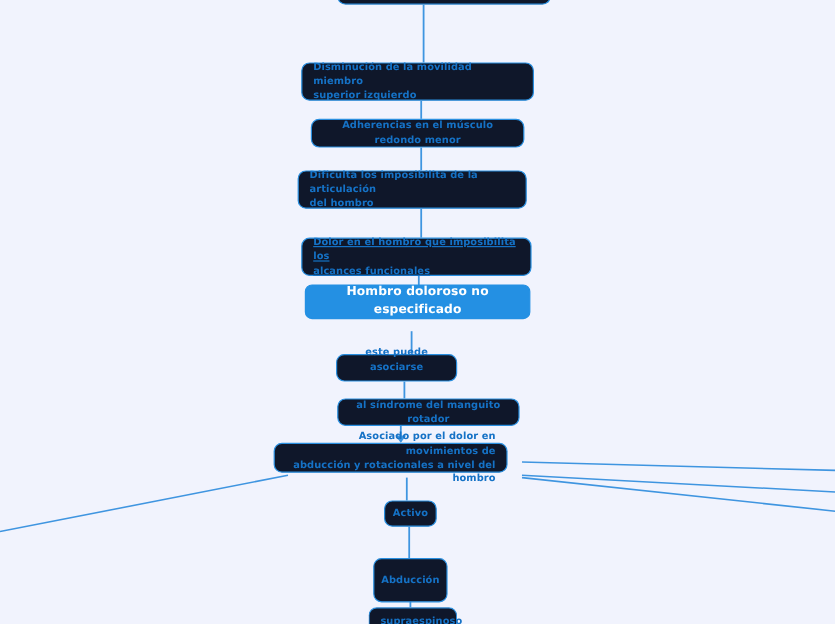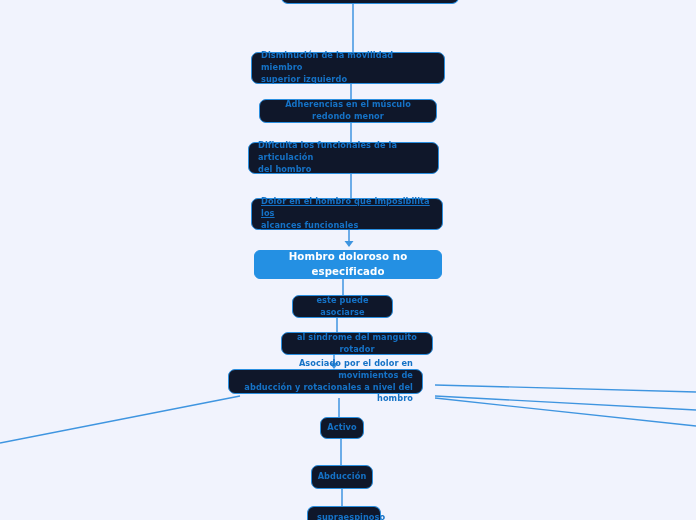--- a/index.html
+++ b/index.html
@@ -90,26 +90,26 @@
         <line x1="435" y1="396" x2="696" y2="410" stroke="#3f95e0" stroke-width="1.3"></line>
         <line x1="435" y1="398" x2="696" y2="426" stroke="#3f95e0" stroke-width="1.3"></line>
         <line x1="342" y1="487" x2="342" y2="506" stroke="#3f95e0" stroke-width="1.5"></line>
       </g>
   </svg>
   <div id="nodes">
       <div class="node cut-top" style="left: 281px; top: -14px; width: 178px; height: 18px;"><span></span></div>
       <div class="node" style="left: 251px; top: 52px; width: 194px; height: 32px;"><span>Disminución de la movilidad miembro
 superior izquierdo</span></div>
       <div class="node center" style="left: 259px; top: 99px; width: 178px; height: 24px;"><span>Adherencias en el músculo redondo menor</span></div>
-      <div class="node" style="left: 248px; top: 142px; width: 191px; height: 32px;"><span>Dificulta los funcionales de la articulación
+      <div class="node" style="left: 248px; top: 142px; width: 191px; height: 32px;"><span>Dificulta los imposibilita de la articulación
 del hombro</span></div>
       <div class="node" style="left: 251px; top: 198px; width: 192px; height: 32px; text-decoration: underline;"><span>Dolor en el hombro que imposibilita los
 alcances funcionales</span></div>
-      <div class="node accent" style="left: 254px; top: 250px; width: 188px; height: 29px;"><span>Hombro doloroso no especificado</span></div>
-      <div class="node center" style="left: 292px; top: 295px; width: 101px; height: 23px;"><span>este puede asociarse</span></div>
+      <div class="node accent" style="left: 254px; top: 237px; width: 188px; height: 29px;"><span>Hombro doloroso no especificado</span></div>
+      <div class="node center" style="left: 280px; top: 295px; width: 101px; height: 23px; align-items: flex-end;"><span>este puede asociarse</span></div>
       <div class="node center" style="left: 253px; top: 332px; width: 152px; height: 23px; margin-left: 28px;"><span>al síndrome del manguito rotador</span></div>
       <div class="node" style="left: 228px; top: 369px; width: 195px; height: 25px; text-align: right;"><span>Asociado por el dolor en movimientos de
 abducción y rotacionales a nivel del hombro</span></div>
       <div class="node center" style="left: 320px; top: 417px; width: 44px; height: 22px;"><span>Activo</span></div>
-      <div class="node center" style="left: 311px; top: 465px; width: 62px; height: 24px; align-items: center;"><span>Abducción</span></div>
+      <div class="node center" style="left: 311px; top: 465px; width: 62px; height: 37px; align-items: center;"><span>Abducción</span></div>
       <div class="node cut-bottom" style="left: 307px; top: 506px; width: 74px; height: 22px;"><span>supraespinoso</span></div>
     </div>
 </div>
 
 </body></html>

